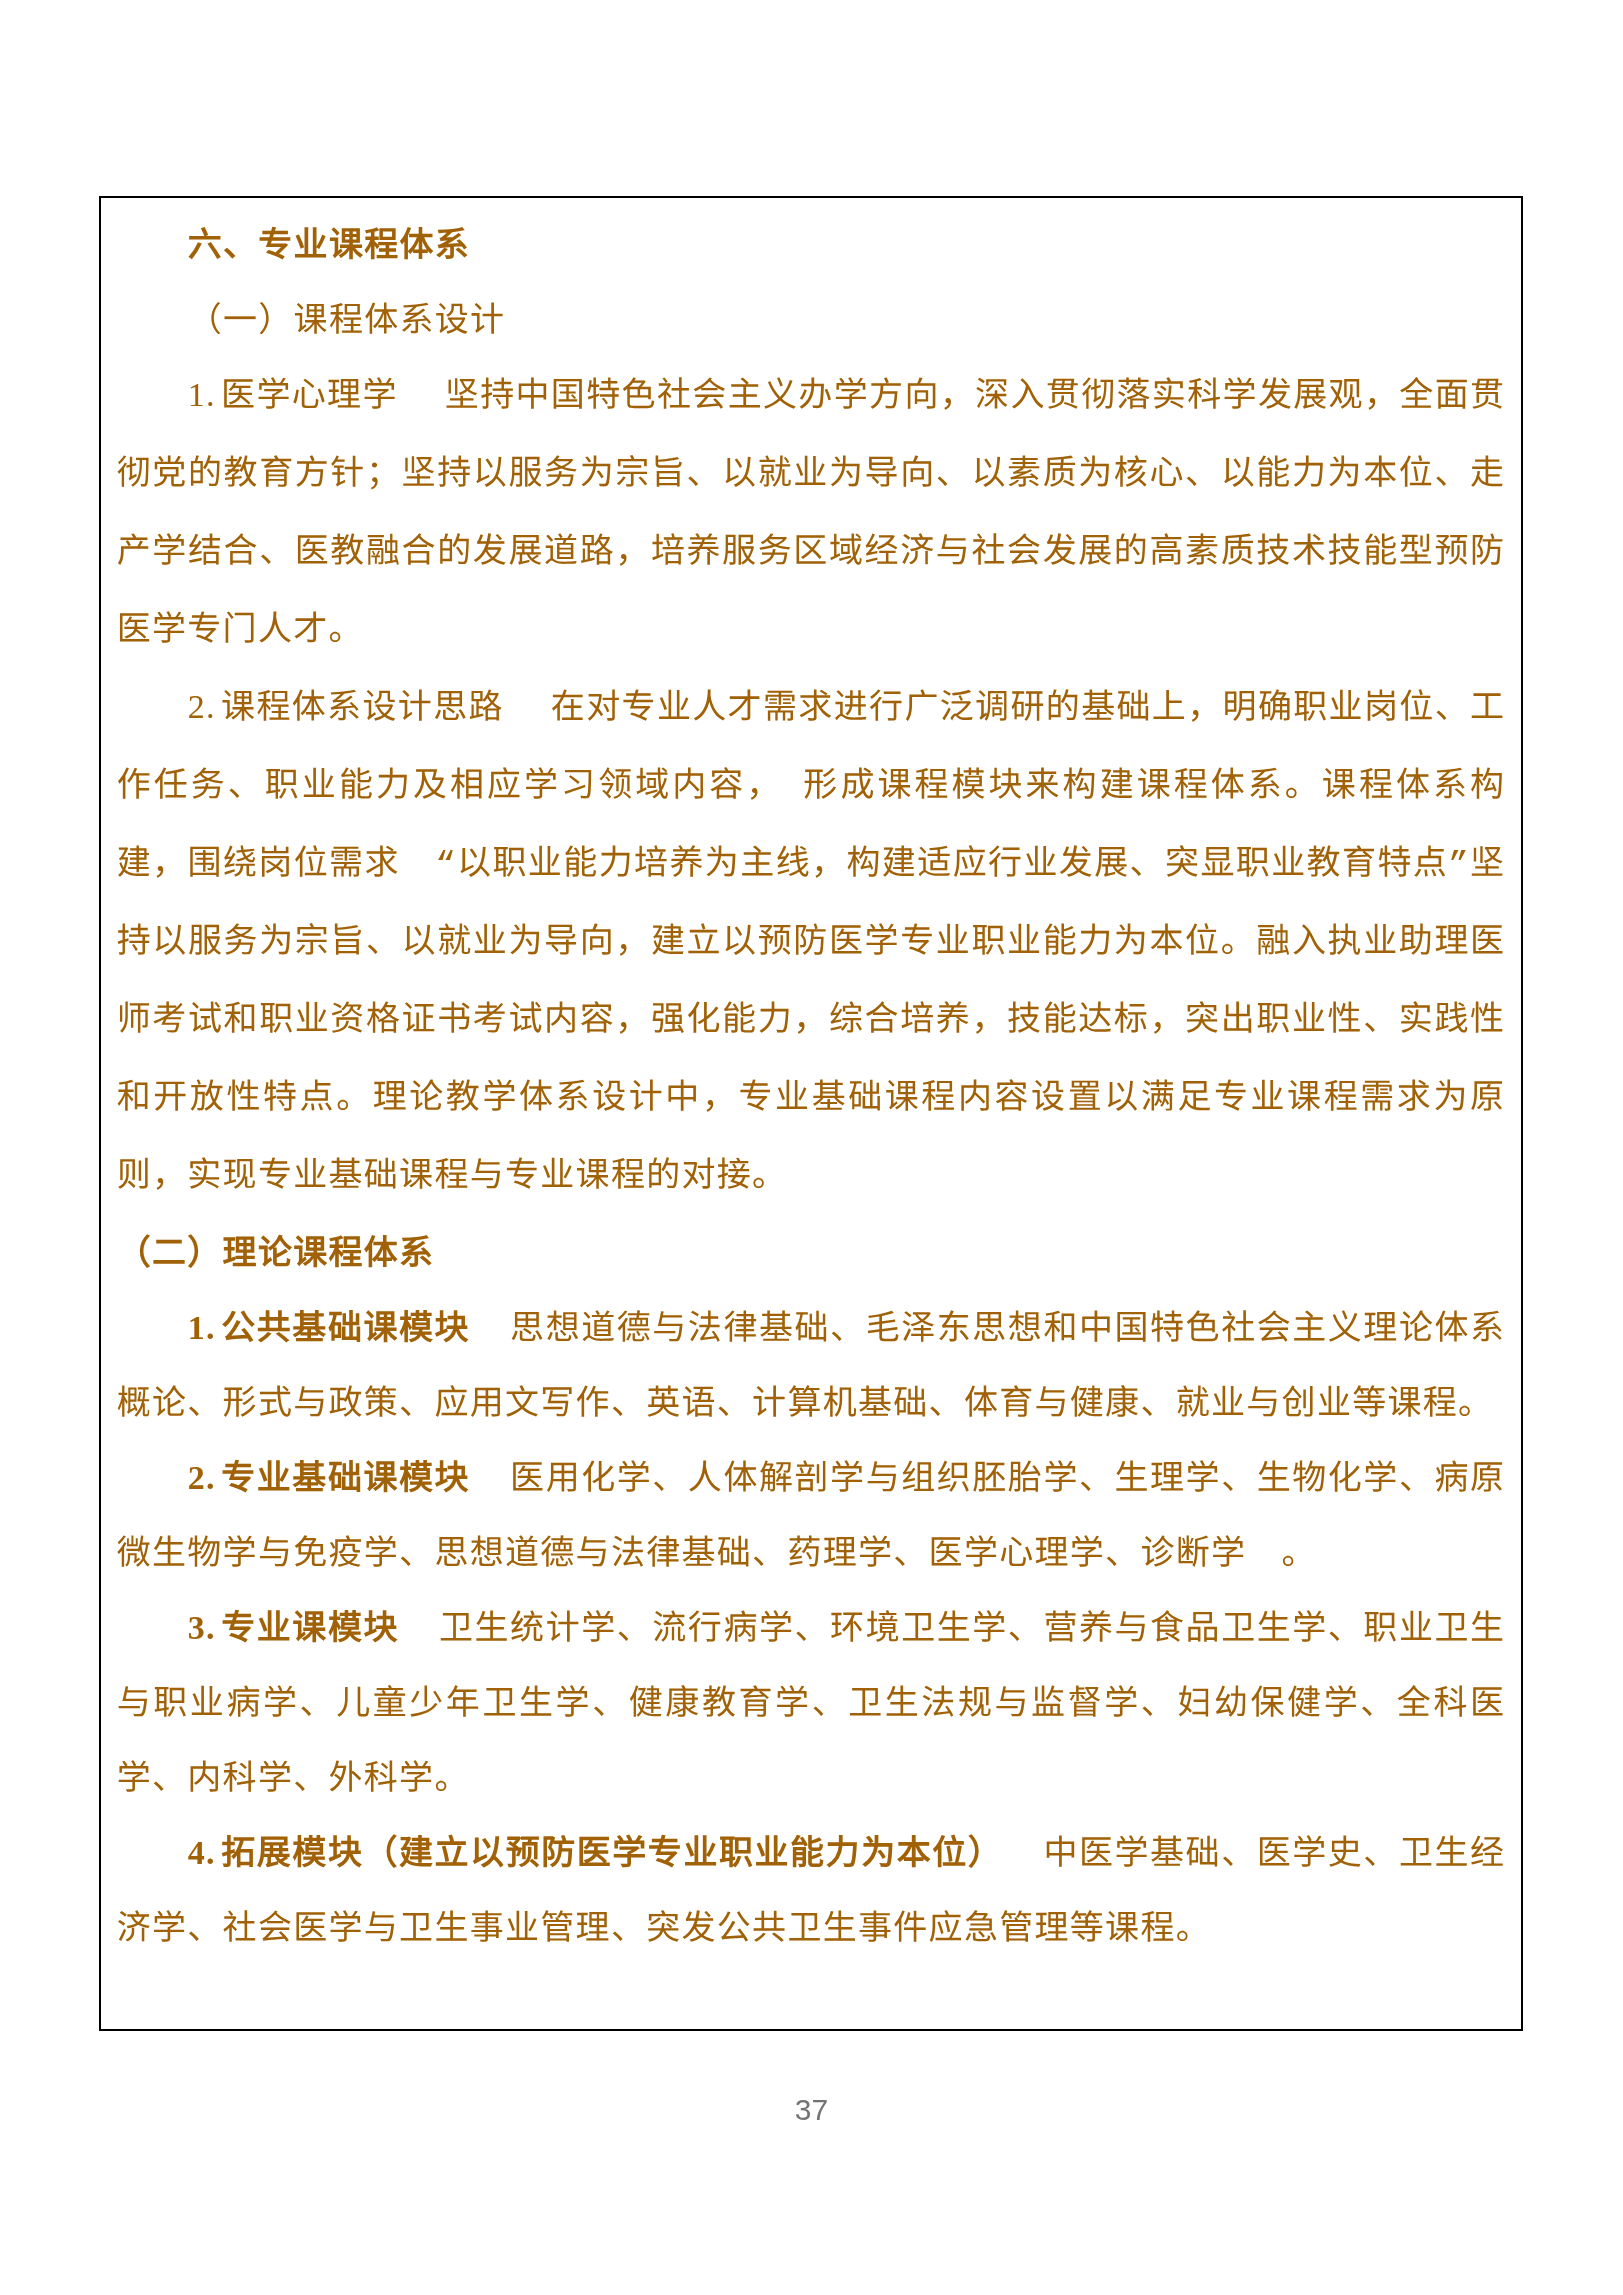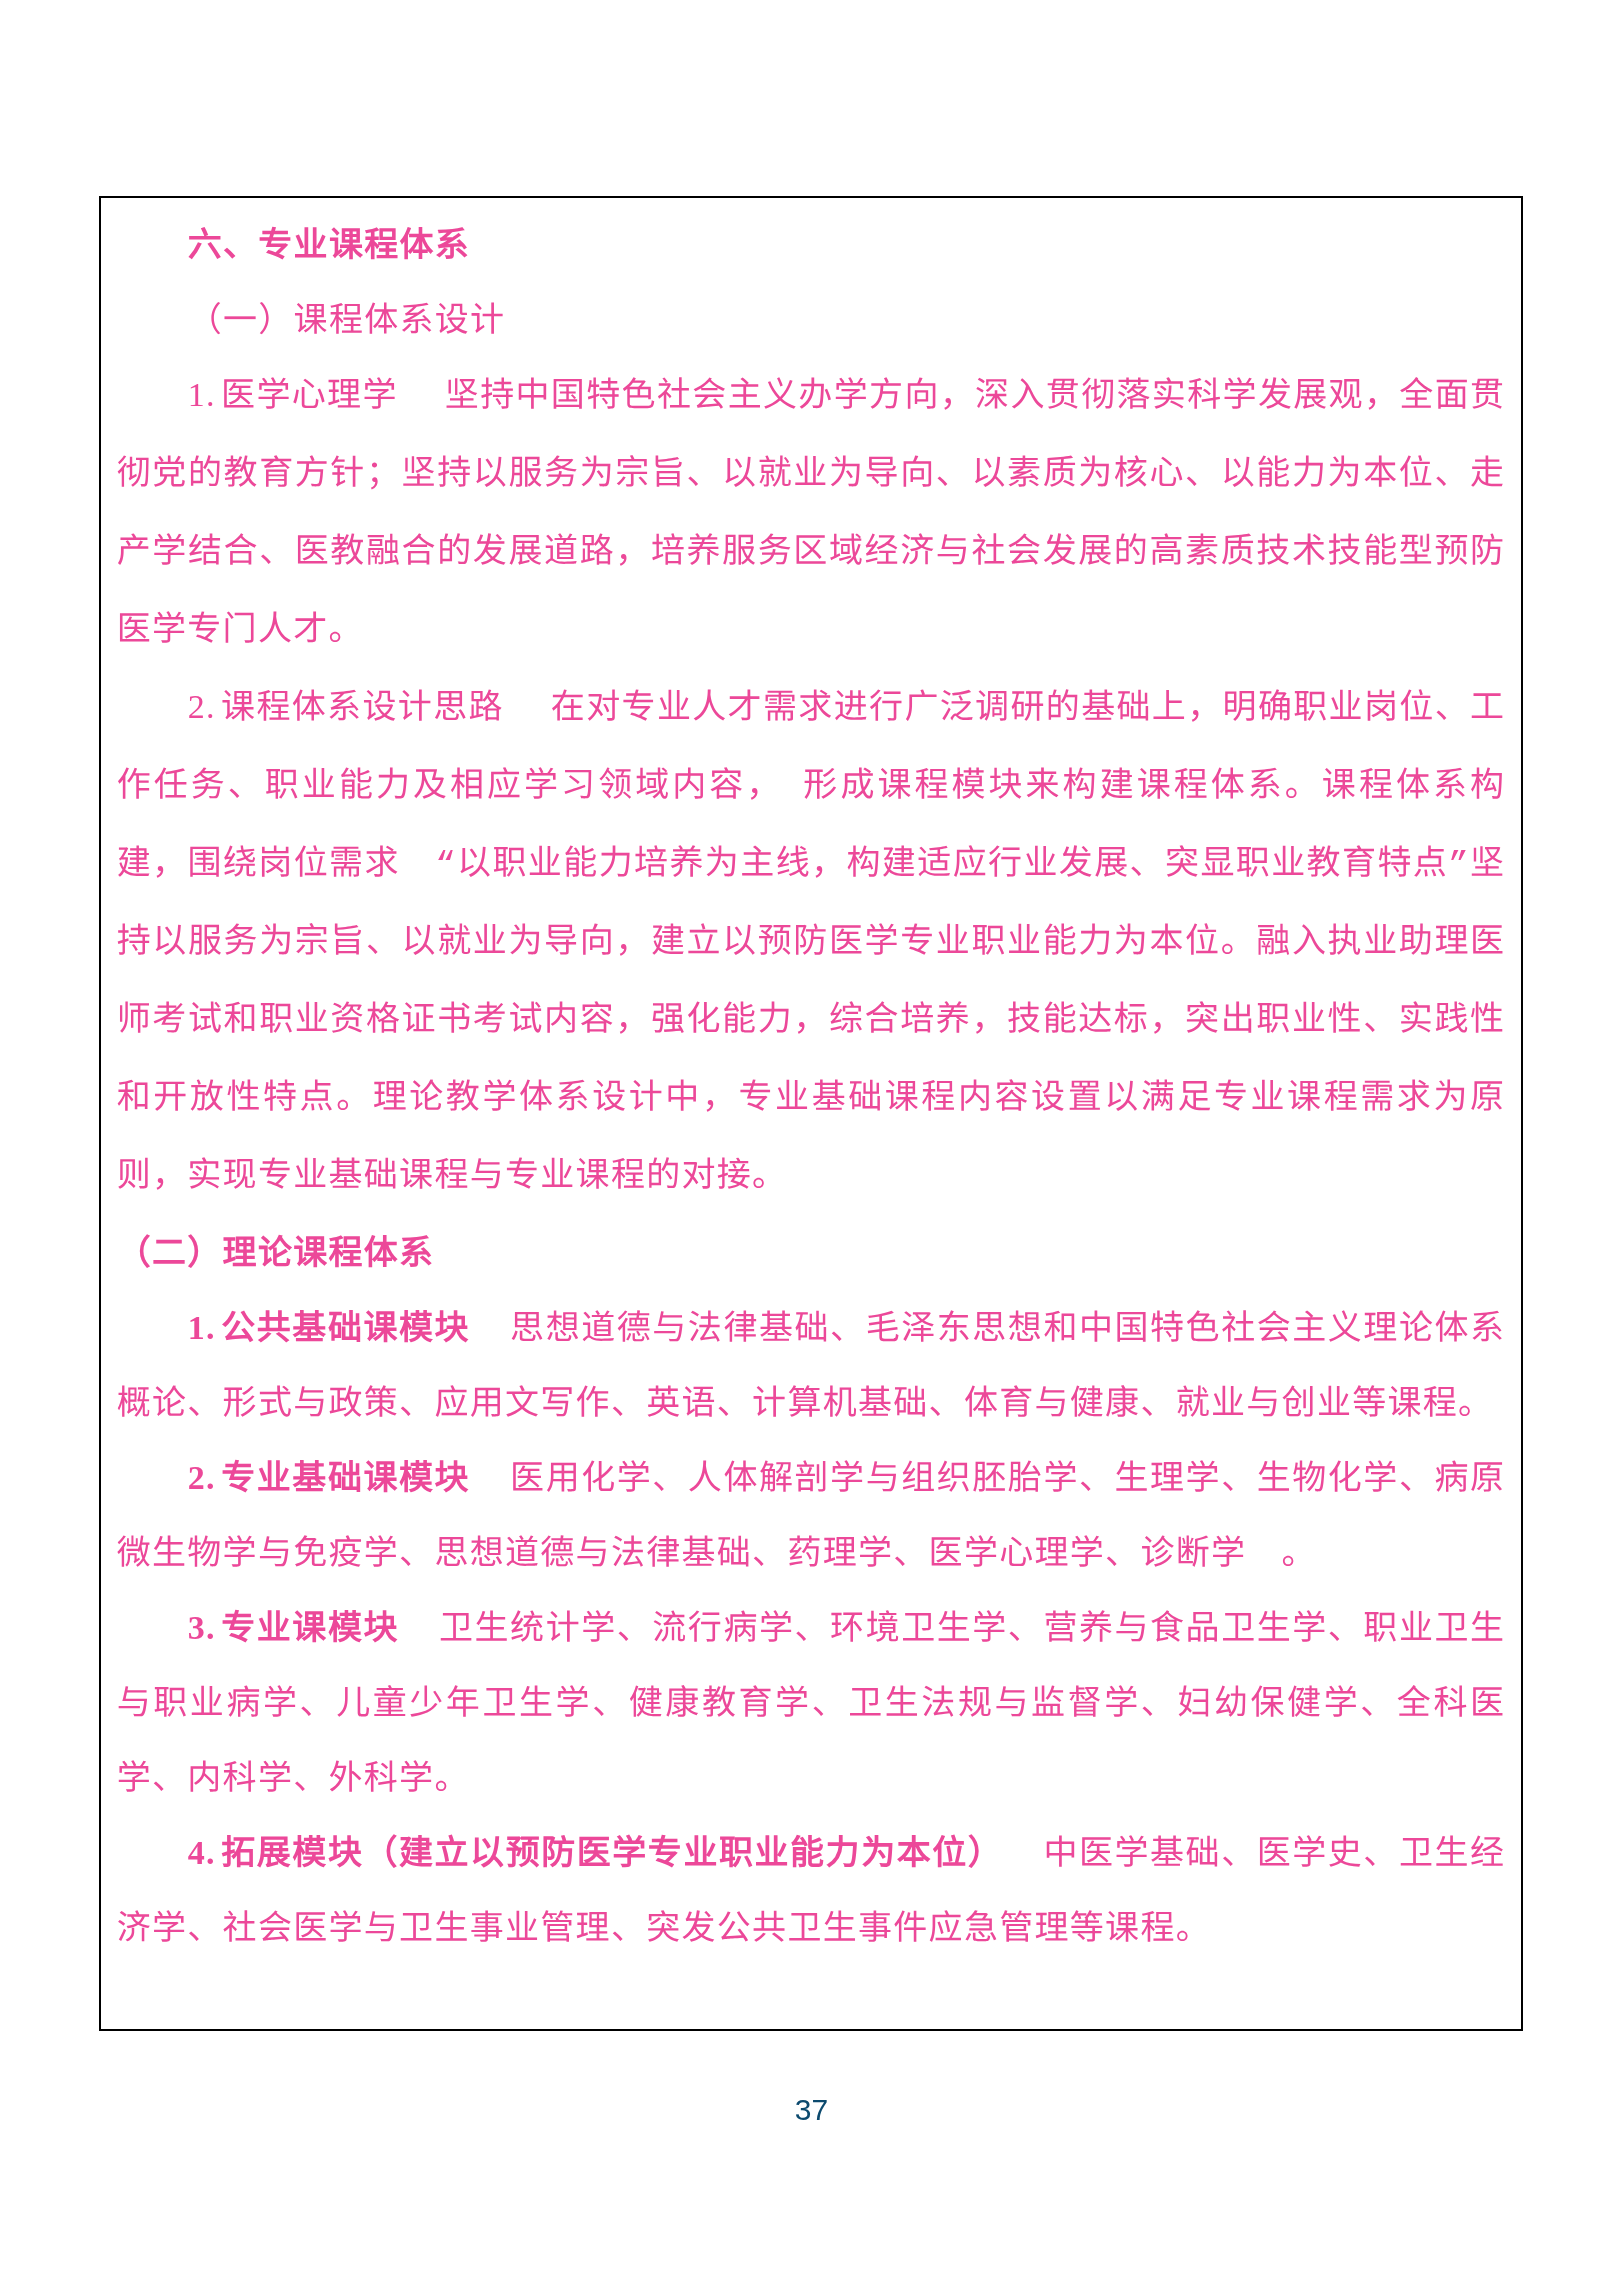--- a/index.html
+++ b/index.html
@@ -25,36 +25,36 @@
       box-sizing: border-box;
       padding: 9.2px 15.7px 0 15.7px;
       overflow: hidden;
     }
     p.line {
       margin: 0;
       font-size: 34px;
       line-height: 75px;
       letter-spacing: 1.3px;
       text-align: justify;
-      color: #ec4899;
+      color: #a16207;
     }
     .indent { text-indent: 71px; }
     .b { font-weight: 700; }
     .num { margin-right: 5.2px; }
     .lead-gap { margin-left: 47px; font-family: Liberation Mono, monospace; }
     .label-gap { margin-left: 40px; }
     .page-number {
       position: absolute;
       left: 0;
       top: 2093px;
       width: 1623px;
       text-align: center;
       font-size: 30px;
       font-family: "Liberation Sans", "DejaVu Sans", sans-serif;
-      color: #0c4a6e;
+      color: #737373;
     }
   </style>
 </head>
 <body>
 
 <div class="page">
   <div class="frame">
 
     <p class="line b indent">六、专业课程体系</p>
 

